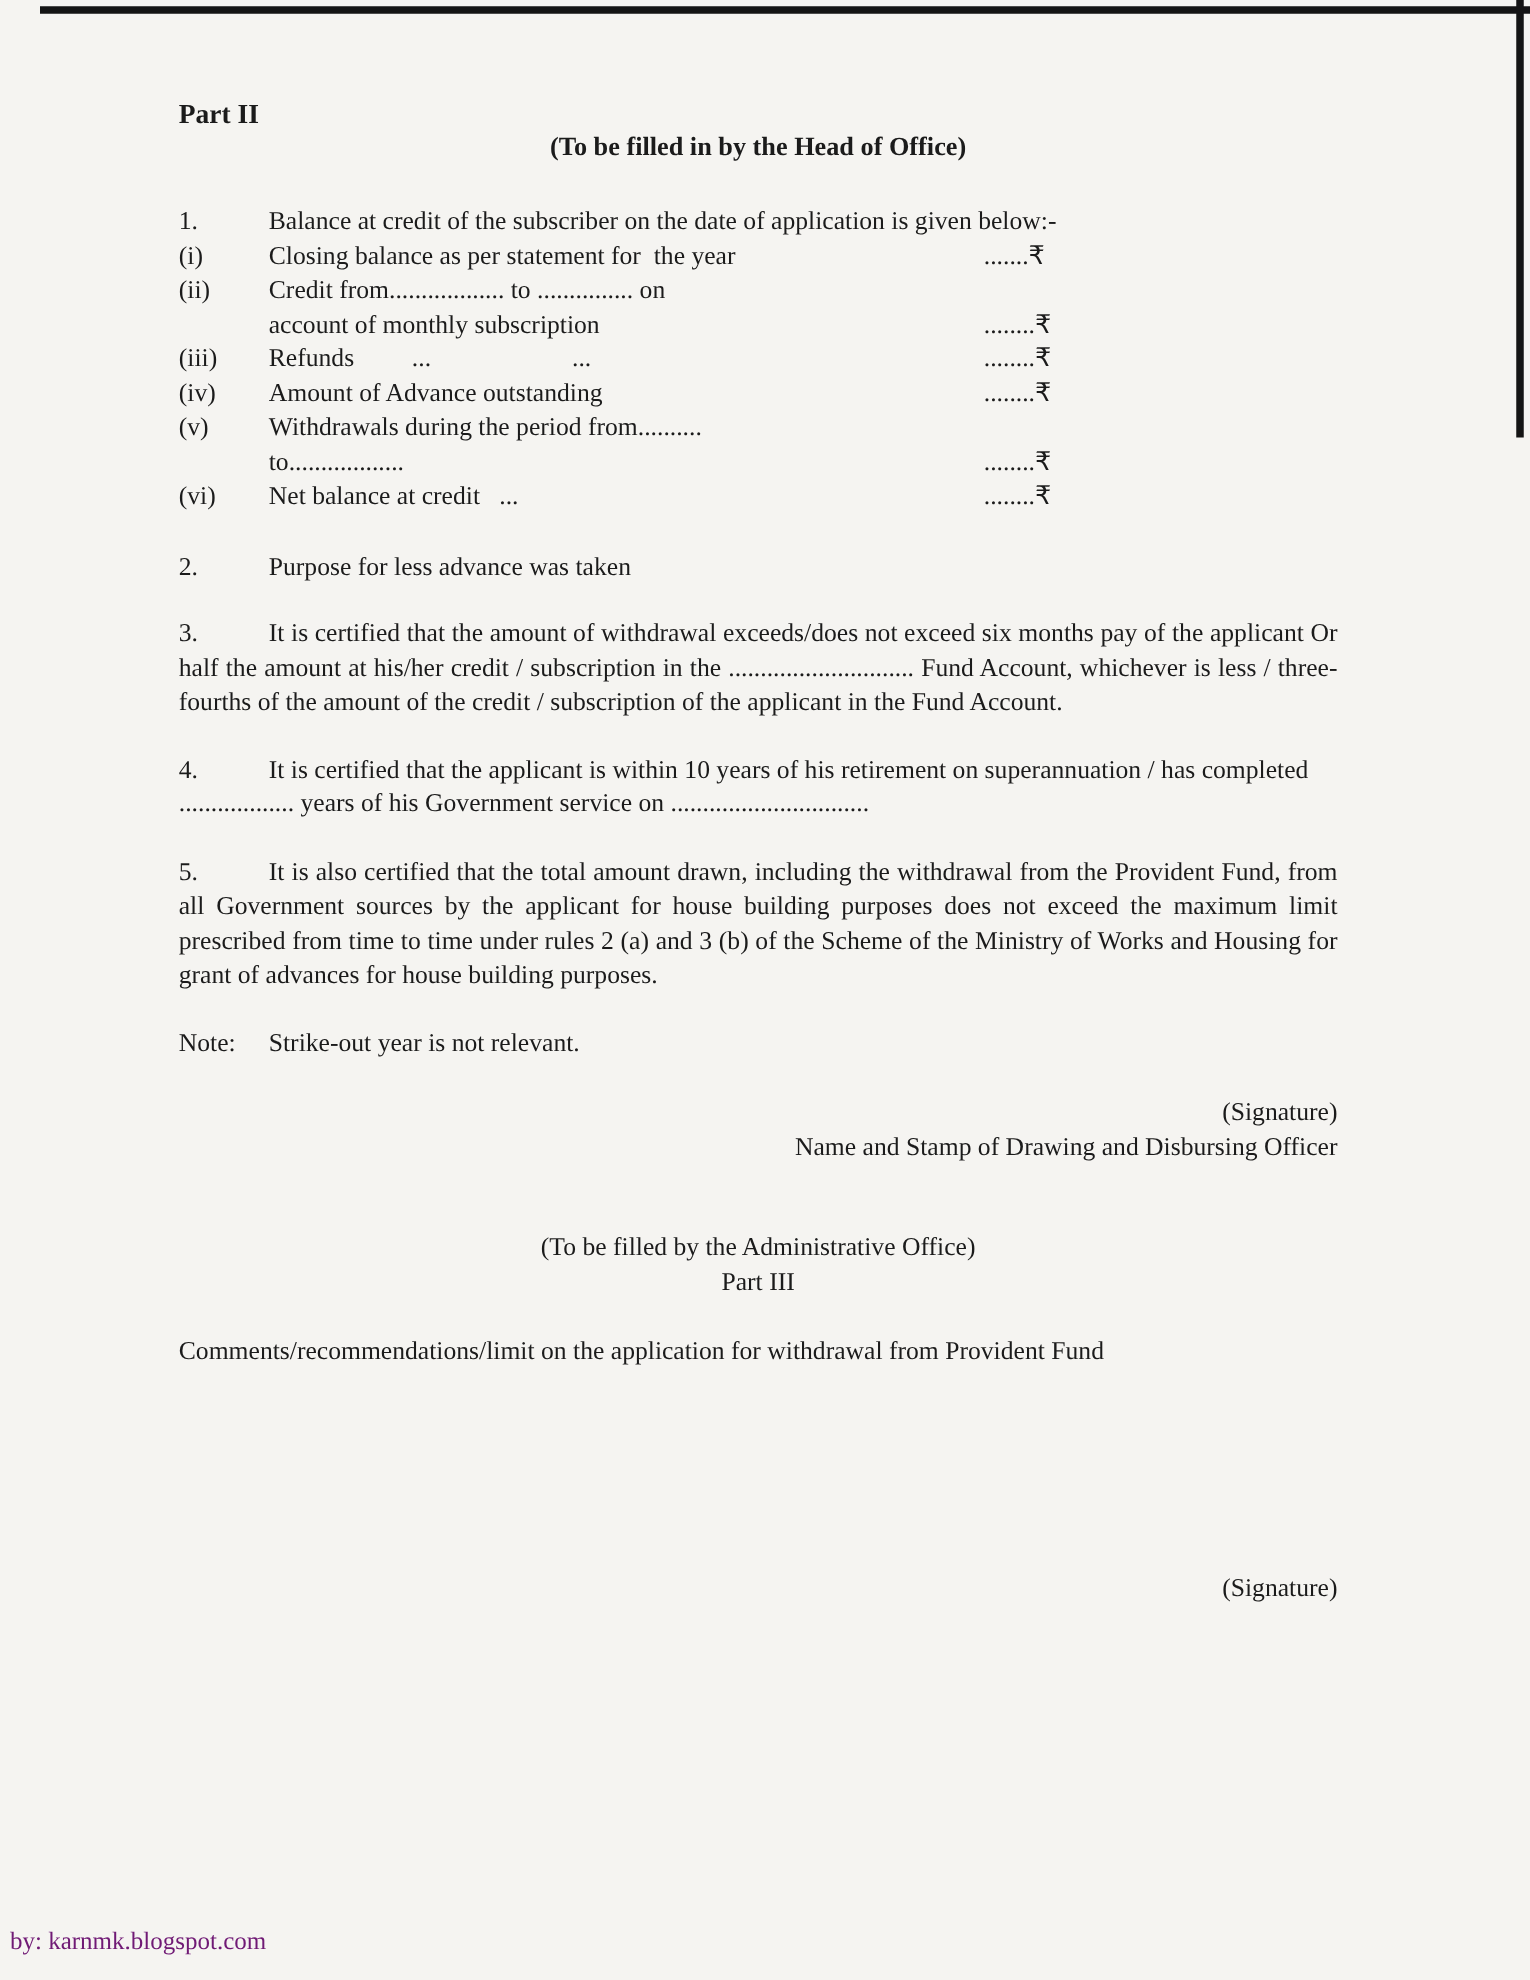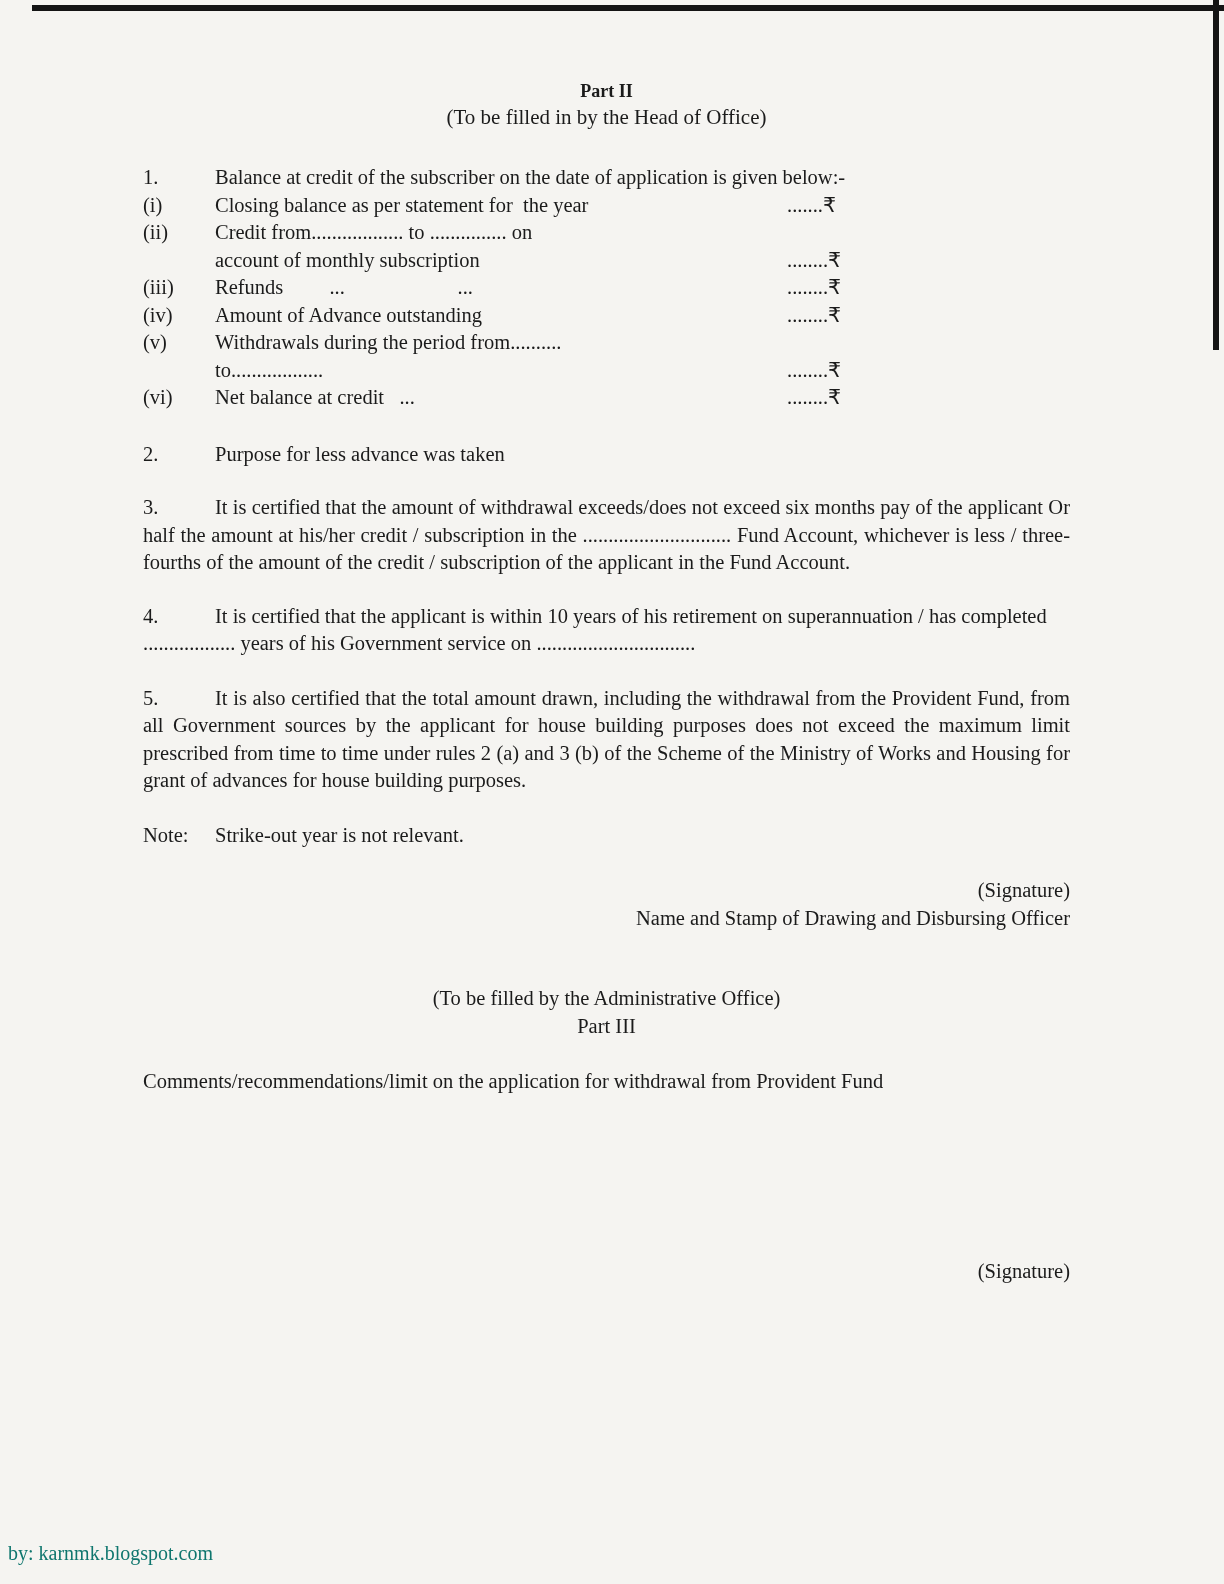--- a/index.html
+++ b/index.html
@@ -23,26 +23,26 @@
     position: absolute; top: 0; right: 5px;
     width: 6px; height: 350px; background: #141414;
   }
   .content {
     position: absolute;
     left: 143px;
     top: 78px;
     width: 927px;
   }
   h1.part2-title {
-    margin: 0; font-size: 18px; line-height: 26px;
-    font-weight: bold; text-align: center;
+    margin: 0; font-size: 22px; line-height: 26px;
+    font-weight: bold; 
   }
   h2.part2-subtitle {
     margin: 0; font-size: 21px; line-height: 26px;
-    font-weight: normal; text-align: center;
+    font-weight: bold; text-align: center;
   }
   .row { display: grid; grid-template-columns: 72px 572px 1fr; }
   .row .num { white-space: pre-wrap; }
   .row .lbl .l1, .row .lbl .l2 { display: block; white-space: pre-wrap; }
   .row .amount {
     align-self: end;
     font-family: "Liberation Serif", "DejaVu Sans", serif;
     white-space: pre-wrap;
   }
   .item-head { display: grid; grid-template-columns: 72px 1fr; }
@@ -160,14 +160,14 @@
       <span class="p3-line">(To be filled by the Administrative Office)</span>
       <span class="p3-line">Part III</span>
     </div>
 
     <div class="comments-line">Comments/recommendations/limit on the application for withdrawal from Provident Fund</div>
 
     <div class="sig2">(Signature)</div>
 
   </div>
 
-  <div class="footer-credit" style="color: #0f766e; text-align: right;">by: karnmk.blogspot.com</div>
+  <div class="footer-credit" style="color: #701a75; text-align: right;">by: karnmk.blogspot.com</div>
 </div>
 
 </body></html>

